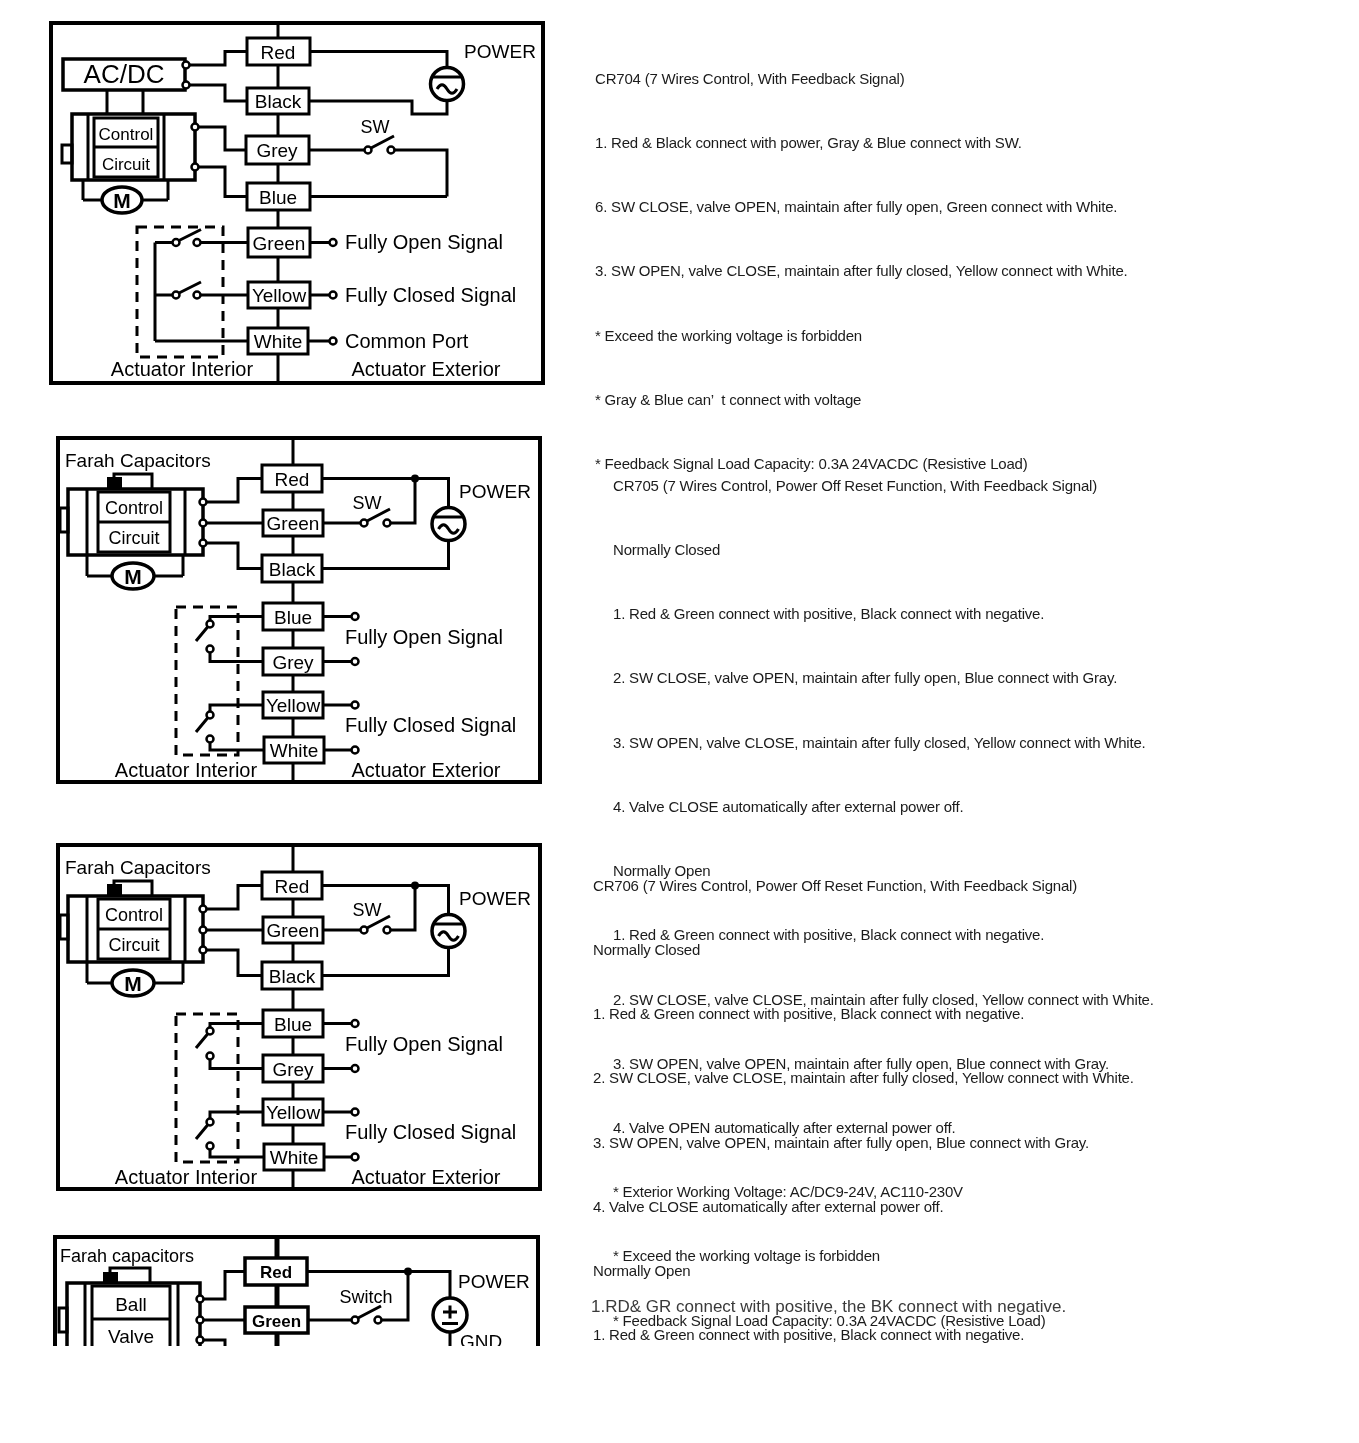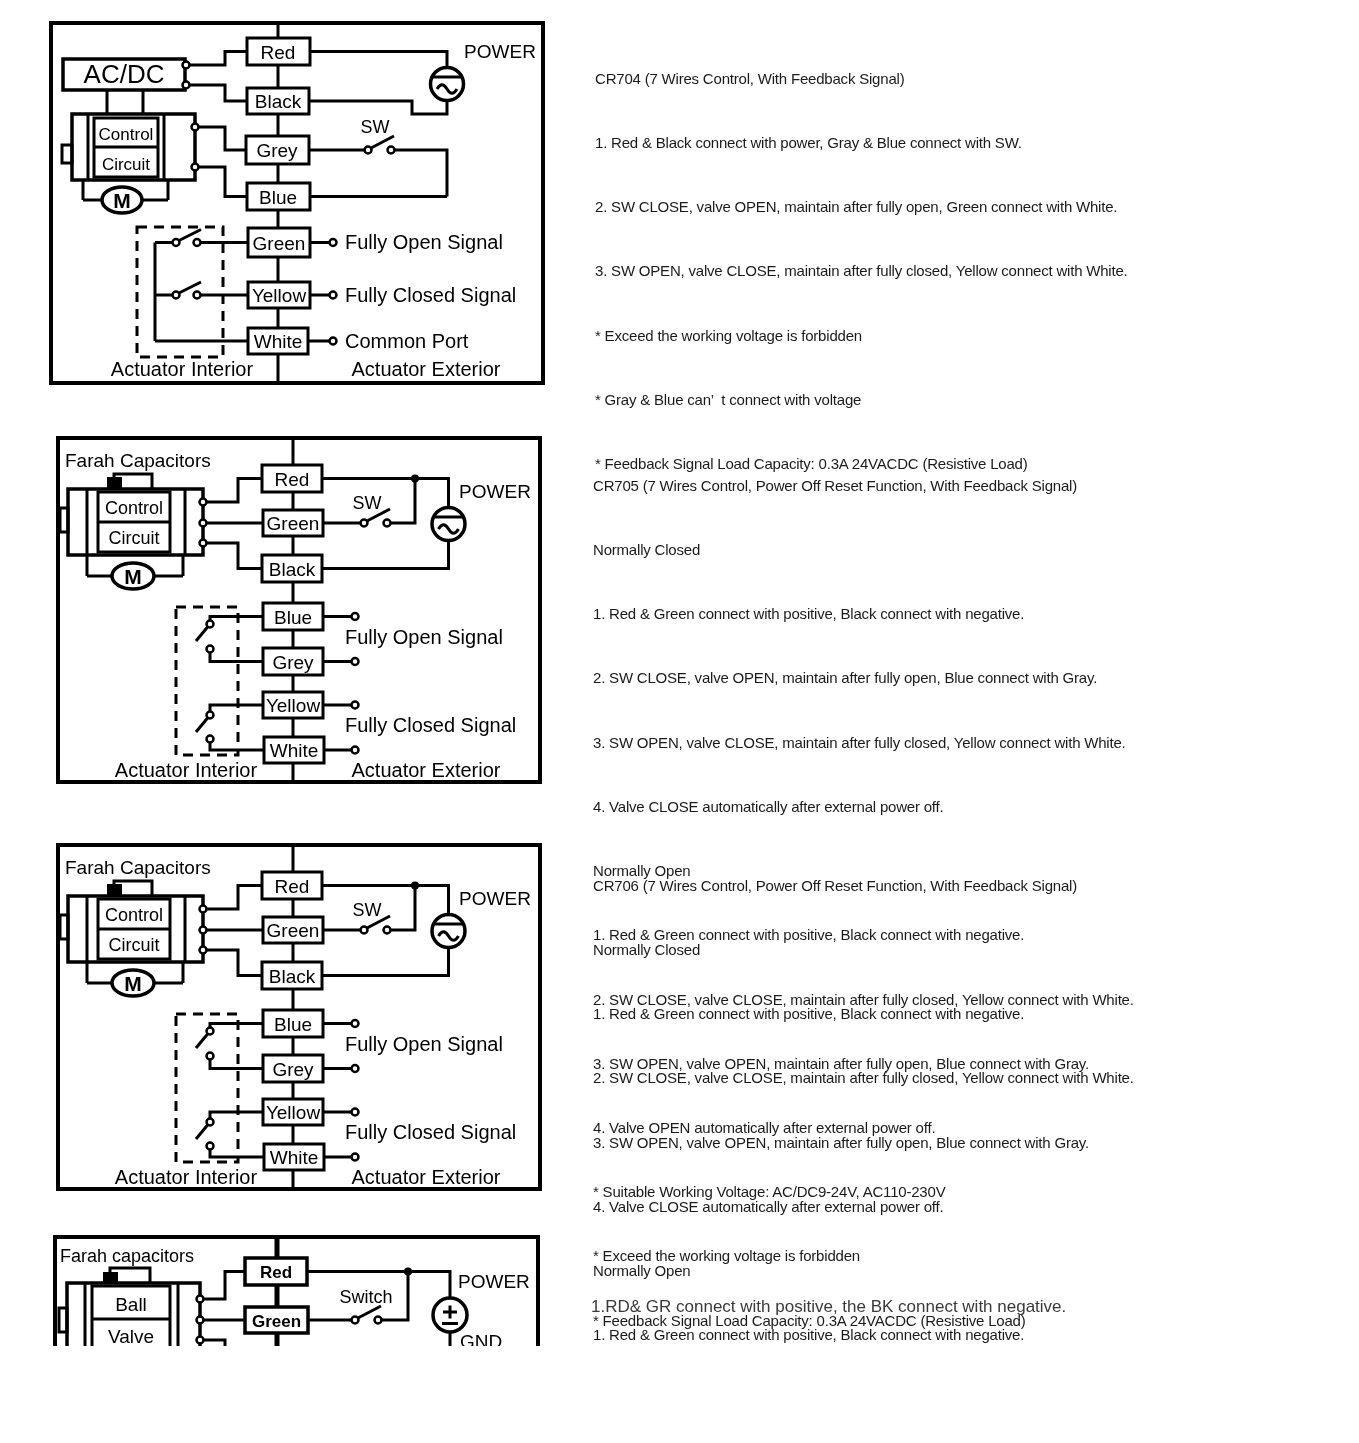--- a/index.html
+++ b/index.html
@@ -112,21 +112,21 @@
       <text x="305" y="337.5" font-size="20">Common Port</text>
     </g>
 
     <text class="tm" x="142" y="366" font-size="20">Actuator Interior</text>
     <text class="tm" x="386" y="366" font-size="20">Actuator Exterior</text>
   </svg>
 
   <div class="notes notes-sm" style="left:595px;top:25px">
     <div>CR704 (7 Wires Control, With Feedback Signal)</div>
     <div>1. Red &amp; Black connect with power, Gray &amp; Blue connect with SW.</div>
-    <div>2. SW CLOSE, valve OPEN, maintain after fully open, Green connect with White.</div>
+    <div>6. SW CLOSE, valve OPEN, maintain after fully open, Green connect with White.</div>
     <div>3. SW OPEN, valve CLOSE, maintain after fully closed, Yellow connect with White.</div>
     <div>* Exceed the working voltage is forbidden</div>
     <div>* Gray &amp; Blue can’  t connect with voltage</div>
     <div>* Feedback Signal Load Capacity: 0.3A 24VACDC (Resistive Load)</div>
   </div>
 
   <svg class="diagram-svg" style="left:40px;top:430px" width="520" height="362" viewBox="0 0 520 362">
     <rect class="ln4" x="18" y="8" width="482" height="344"></rect>
     <path class="ln" d="M253,8 V352"></path>
 
@@ -206,33 +206,33 @@
       <circle class="term" cx="315" cy="275" r="3.5"></circle>
         <circle class="term" cx="315" cy="320" r="3.5"></circle>
       <text x="305" y="214" font-size="20">Fully Open Signal</text>
       <text x="305" y="302" font-size="20">Fully Closed Signal</text>
     </g>
 
     <text class="tm" x="146" y="347" font-size="20">Actuator Interior</text>
     <text class="tm" x="386" y="347" font-size="20">Actuator Exterior</text>
   </svg>
 
-  <div class="notes notes-sm" style="left:593px;top:432px">
+  <div class="notes notes-sm" style="left:613px;top:432px">
     <div>CR705 (7 Wires Control, Power Off Reset Function, With Feedback Signal)</div>
     <div>Normally Closed</div>
     <div>1. Red &amp; Green connect with positive, Black connect with negative.</div>
     <div>2. SW CLOSE, valve OPEN, maintain after fully open, Blue connect with Gray.</div>
     <div>3. SW OPEN, valve CLOSE, maintain after fully closed, Yellow connect with White.</div>
     <div>4. Valve CLOSE automatically after external power off.</div>
     <div>Normally Open</div>
     <div>1. Red &amp; Green connect with positive, Black connect with negative.</div>
     <div>2. SW CLOSE, valve CLOSE, maintain after fully closed, Yellow connect with White.</div>
     <div>3. SW OPEN, valve OPEN, maintain after fully open, Blue connect with Gray.</div>
     <div>4. Valve OPEN automatically after external power off.</div>
-    <div>* Suitable Working Voltage: AC/DC9-24V, AC110-230V</div>
+    <div>* Exterior Working Voltage: AC/DC9-24V, AC110-230V</div>
     <div>* Exceed the working voltage is forbidden</div>
     <div>* Feedback Signal Load Capacity: 0.3A 24VACDC (Resistive Load)</div>
   </div>
 
   <svg class="diagram-svg" style="left:40px;top:837px" width="520" height="362" viewBox="0 0 520 362">
     <rect class="ln4" x="18" y="8" width="482" height="344"></rect>
     <path class="ln" d="M253,8 V352"></path>
 
     <text x="25" y="37" font-size="19">Farah Capacitors</text>
     <g>

